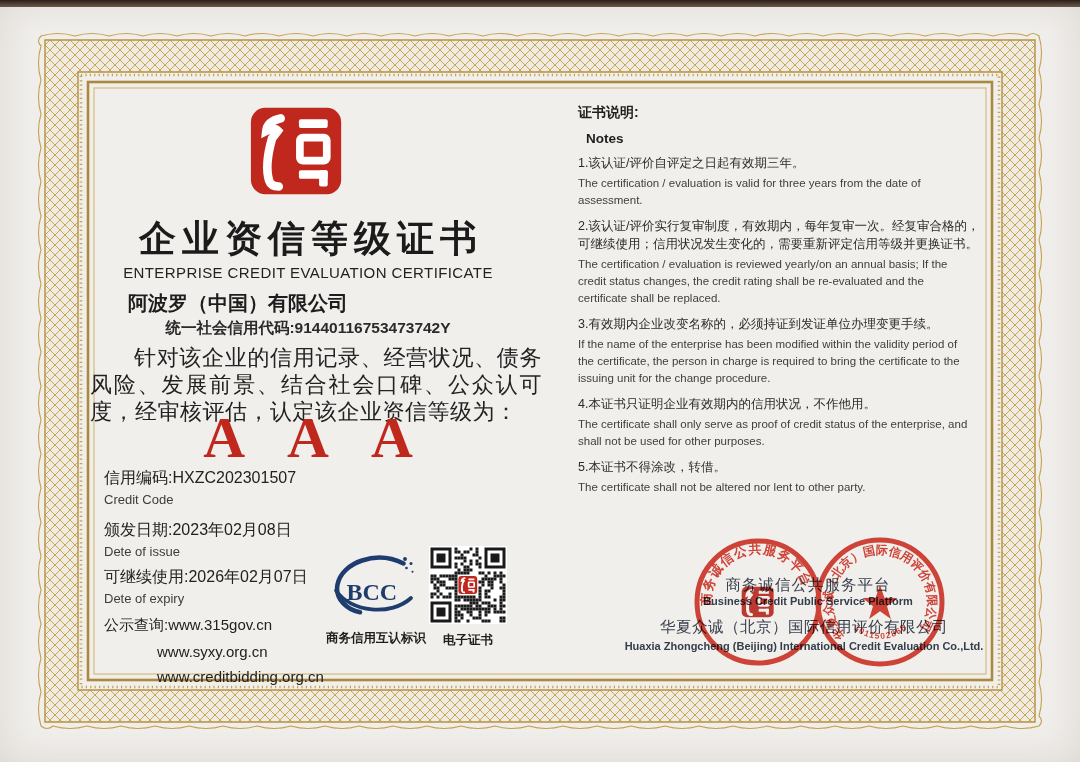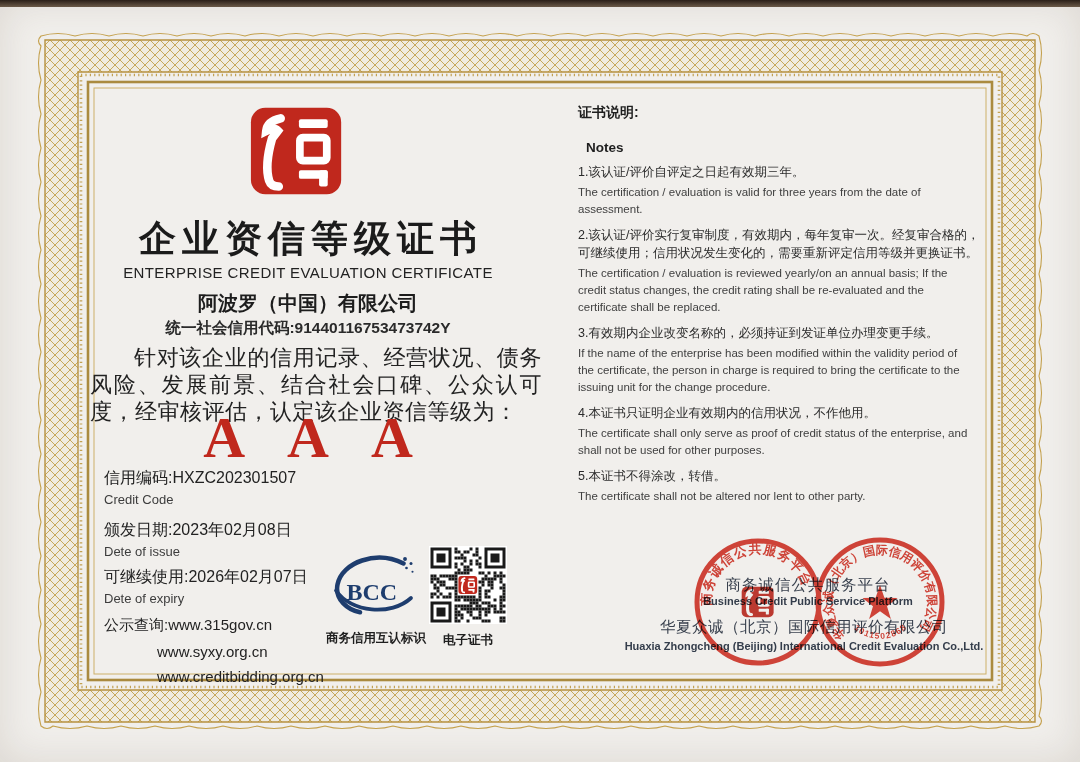--- a/index.html
+++ b/index.html
@@ -8,22 +8,22 @@
         box-shadow:inset 0 0 40px rgba(120,105,85,.18);}
   .photo-edge-top{position:absolute;left:0;top:0;width:100%;height:7px;
         background:linear-gradient(#2a1f18,#6b5a48);}
   .border-svg{position:absolute;left:0;top:0;}
   .logo-wrap{position:absolute;left:249px;top:100px;width:96px;height:102px;}
   .title-cn{position:absolute;left:88px;top:214px;width:440px;text-align:center;
         font-family:"Liberation Serif","DejaVu Serif",serif;font-weight:bold;
         font-size:37px;letter-spacing:6px;text-indent:6px;color:#1b1b1b;}
   .title-en{position:absolute;left:78px;top:264px;width:460px;text-align:center;
         font-size:15px;letter-spacing:.4px;color:#222;font-weight:400;}
-  .company{position:absolute;left:88px;top:290px;width:440px;text-align:center;
-        font-size:20px;font-weight:bold;color:#1d1d1d;}
+  .company{position:absolute;left:88px;top:290px;width:440px;
+        font-size:20px;font-weight:bold;color:#1d1d1d;padding-left:40px;}
   .uscc{position:absolute;left:88px;top:318px;width:440px;text-align:center;
         font-size:15.5px;color:#2a2a2a;font-weight:bold;}
   .statement{position:absolute;left:90px;top:344px;width:452px;font-size:22px;
         line-height:27px;text-align:justify;text-indent:2em;color:#222;
         letter-spacing:.5px;}
   .rating{position:absolute;left:88px;top:404px;width:440px;text-align:center;
         font-family:"Liberation Serif","DejaVu Serif",serif;font-weight:bold;
         font-size:58px;letter-spacing:42px;text-indent:42px;color:#c0281d;}
   .field{position:absolute;left:104px;text-align:left;}
   .field .cn{font-size:16px;color:#222;}
@@ -34,21 +34,21 @@
   .f-query .cont{padding-left:53px;}
   
   .bcc-wrap{position:absolute;left:330px;top:553px;width:90px;height:66px;}
   .bcc-caption{position:absolute;left:318px;top:630px;width:116px;text-align:center;
         font-size:12.5px;font-weight:bold;color:#1f1f1f;}
   .qr-wrap{position:absolute;left:429px;top:546px;width:78px;height:78px;}
   .qr-caption{position:absolute;left:428px;top:632px;width:80px;text-align:center;
         font-size:12.5px;font-weight:bold;color:#1f1f1f;}
   
   .notes{position:absolute;left:578px;top:104px;width:408px;text-align:left;}
-  .notes .h-cn{font-size:14px;font-weight:bold;color:#1e1e1e;margin:0 0 18px;}
+  .notes .h-cn{font-size:14px;font-weight:bold;color:#1e1e1e;margin:0 0 9px;}
   .notes .h-en{font-size:13.5px;font-weight:bold;color:#1e1e1e;margin:0 8px 8px;}
   .notes .n-cn{font-size:12.5px;line-height:18px;color:#2b2b2b;margin:0 0 3px;}
   .notes .n-en{font-size:11.5px;line-height:17px;color:#404040;margin:0 0 8px;
         width:392px;}
   
   .issuer-line{position:absolute;text-align:center;color:#39414e;}
   .plat-cn{left:608px;top:575px;width:400px;font-size:15.5px;letter-spacing:1px;font-weight:500;}
   .plat-en{left:608px;top:595px;width:400px;font-size:11px;font-weight:bold;color:#343d4b;}
   .comp-cn{left:604px;top:617px;width:400px;font-size:15.5px;letter-spacing:.5px;font-weight:500;}
   .comp-en{left:604px;top:640px;width:400px;font-size:11px;font-weight:bold;color:#343d4b;}

